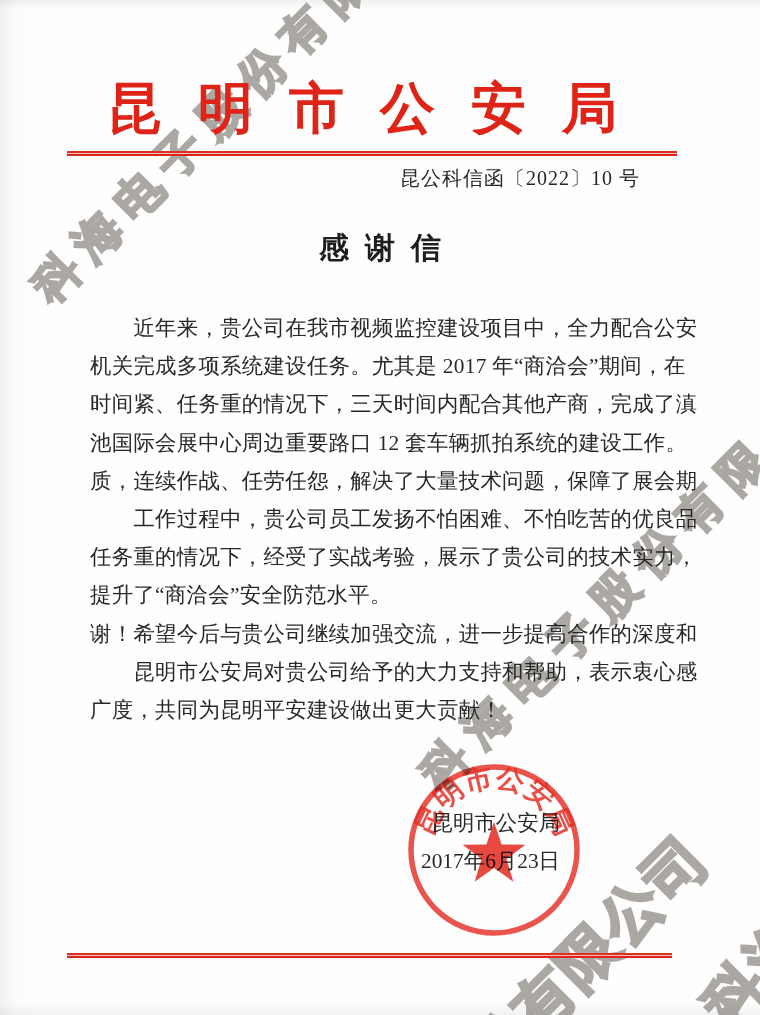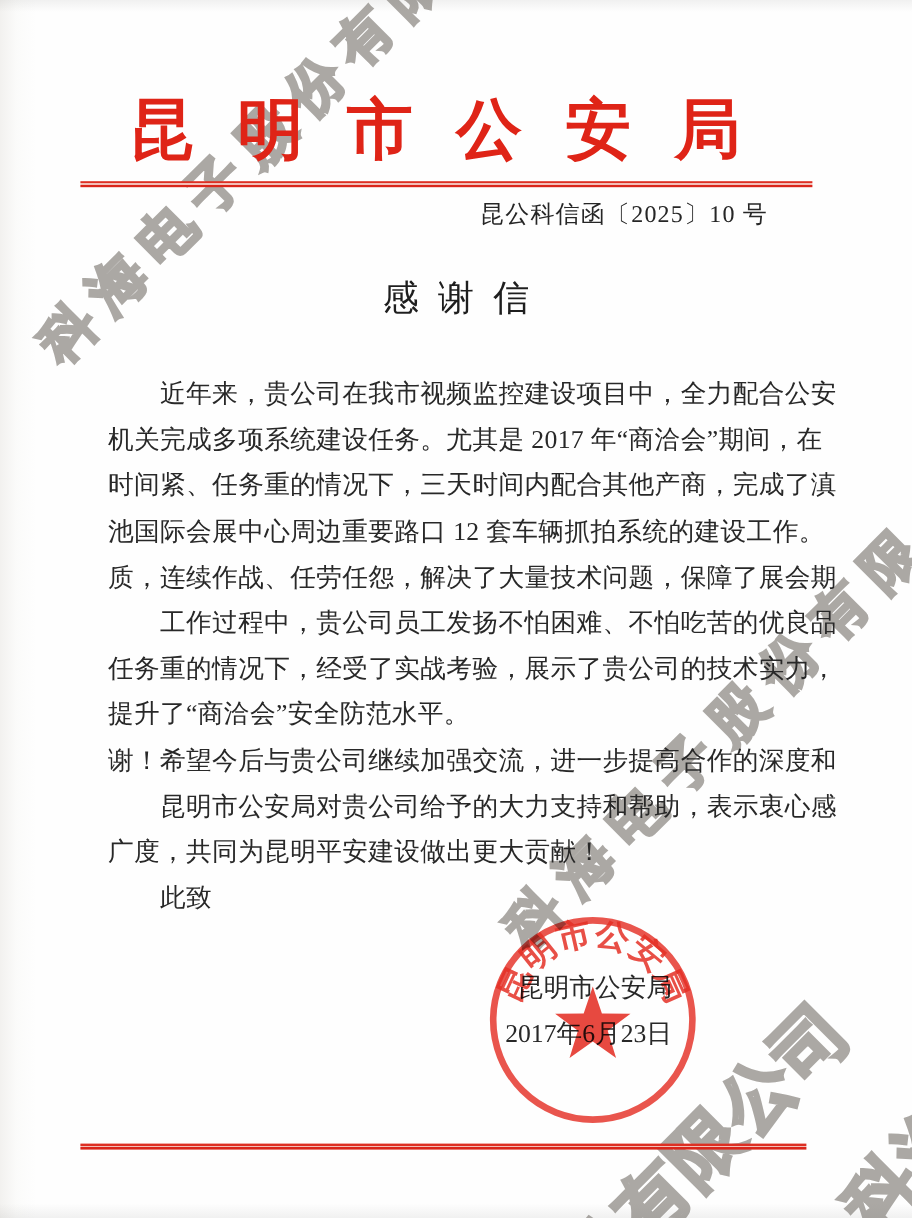--- a/index.html
+++ b/index.html
@@ -68,21 +68,21 @@
     position: absolute; left: 0; top: 165px; width: 760px;
     text-align: right; padding-right: 120px; box-sizing: border-box;
     font-size: 20px; letter-spacing: 1px;
     color: #262626;
     z-index: 2;
   }
 
   .letter-title {
     position: absolute; left: 0; top: 228px; width: 760px;
     text-align: center; padding-left: 16px; box-sizing: border-box;
-    font-size: 30px; font-weight: normal; letter-spacing: 16px;
+    font-size: 30px; font-weight: bold; letter-spacing: 16px;
     color: #1e1e1e;
     z-index: 2;
   }
 
   
   .letter-body {
     position: absolute; left: 90px; top: 309px; width: 600px;
     font-size: 21.4px; line-height: 38.2px;
     color: #282828;
     z-index: 2;
@@ -115,37 +115,36 @@
   <div class="edge-shadow-top"></div>
   <div class="edge-shadow-bottom"></div>
 
   <div class="wm wm-1">科海电子股份有限公司</div>
   <div class="wm wm-2">科海电子股份有限公司</div>
   <div class="wm wm-3">科海电子股份有限公司</div>
   <div class="wm wm-4">科海电子股份有限公司</div>
 
   <div class="org-title">昆明市公安局</div>
   <div class="red-rule rule-top"></div>
-  <div class="doc-number">昆公科信函〔2025〕10 号</div>
+  <div class="doc-number">昆公科信函〔2022〕10 号</div>
 
   <div class="letter-title">感谢信</div>
 
   <div class="letter-body">
       <div class="body-line">　　近年来，贵公司在我市视频监控建设项目中，全力配合公安</div>
       <div class="body-line">机关完成多项系统建设任务。尤其是 2017 年“商洽会”期间，在</div>
       <div class="body-line">时间紧、任务重的情况下，三天时间内配合其他产商，完成了滇</div>
       <div class="body-line">池国际会展中心周边重要路口 12 套车辆抓拍系统的建设工作。</div>
       <div class="body-line">质，连续作战、任劳任怨，解决了大量技术问题，保障了展会期</div>
       <div class="body-line">　　工作过程中，贵公司员工发扬不怕困难、不怕吃苦的优良品</div>
       <div class="body-line">任务重的情况下，经受了实战考验，展示了贵公司的技术实力，</div>
       <div class="body-line">提升了“商洽会”安全防范水平。</div>
       <div class="body-line">谢！希望今后与贵公司继续加强交流，进一步提高合作的深度和</div>
       <div class="body-line">　　昆明市公安局对贵公司给予的大力支持和帮助，表示衷心感</div>
       <div class="body-line">广度，共同为昆明平安建设做出更大贡献！</div>
-      <div class="body-line">　　此致</div>
     </div>
 
   <div class="sign-block">
     <div>昆明市公安局</div>
     <div>2017年6月23日</div>
   </div>
 
   <svg class="seal" viewBox="0 0 190 196" xmlns="http://www.w3.org/2000/svg">
     <defs>
       <path id="sealArc" d="M 33 87 A 63 63 0 0 1 157 87" fill="none"></path>

